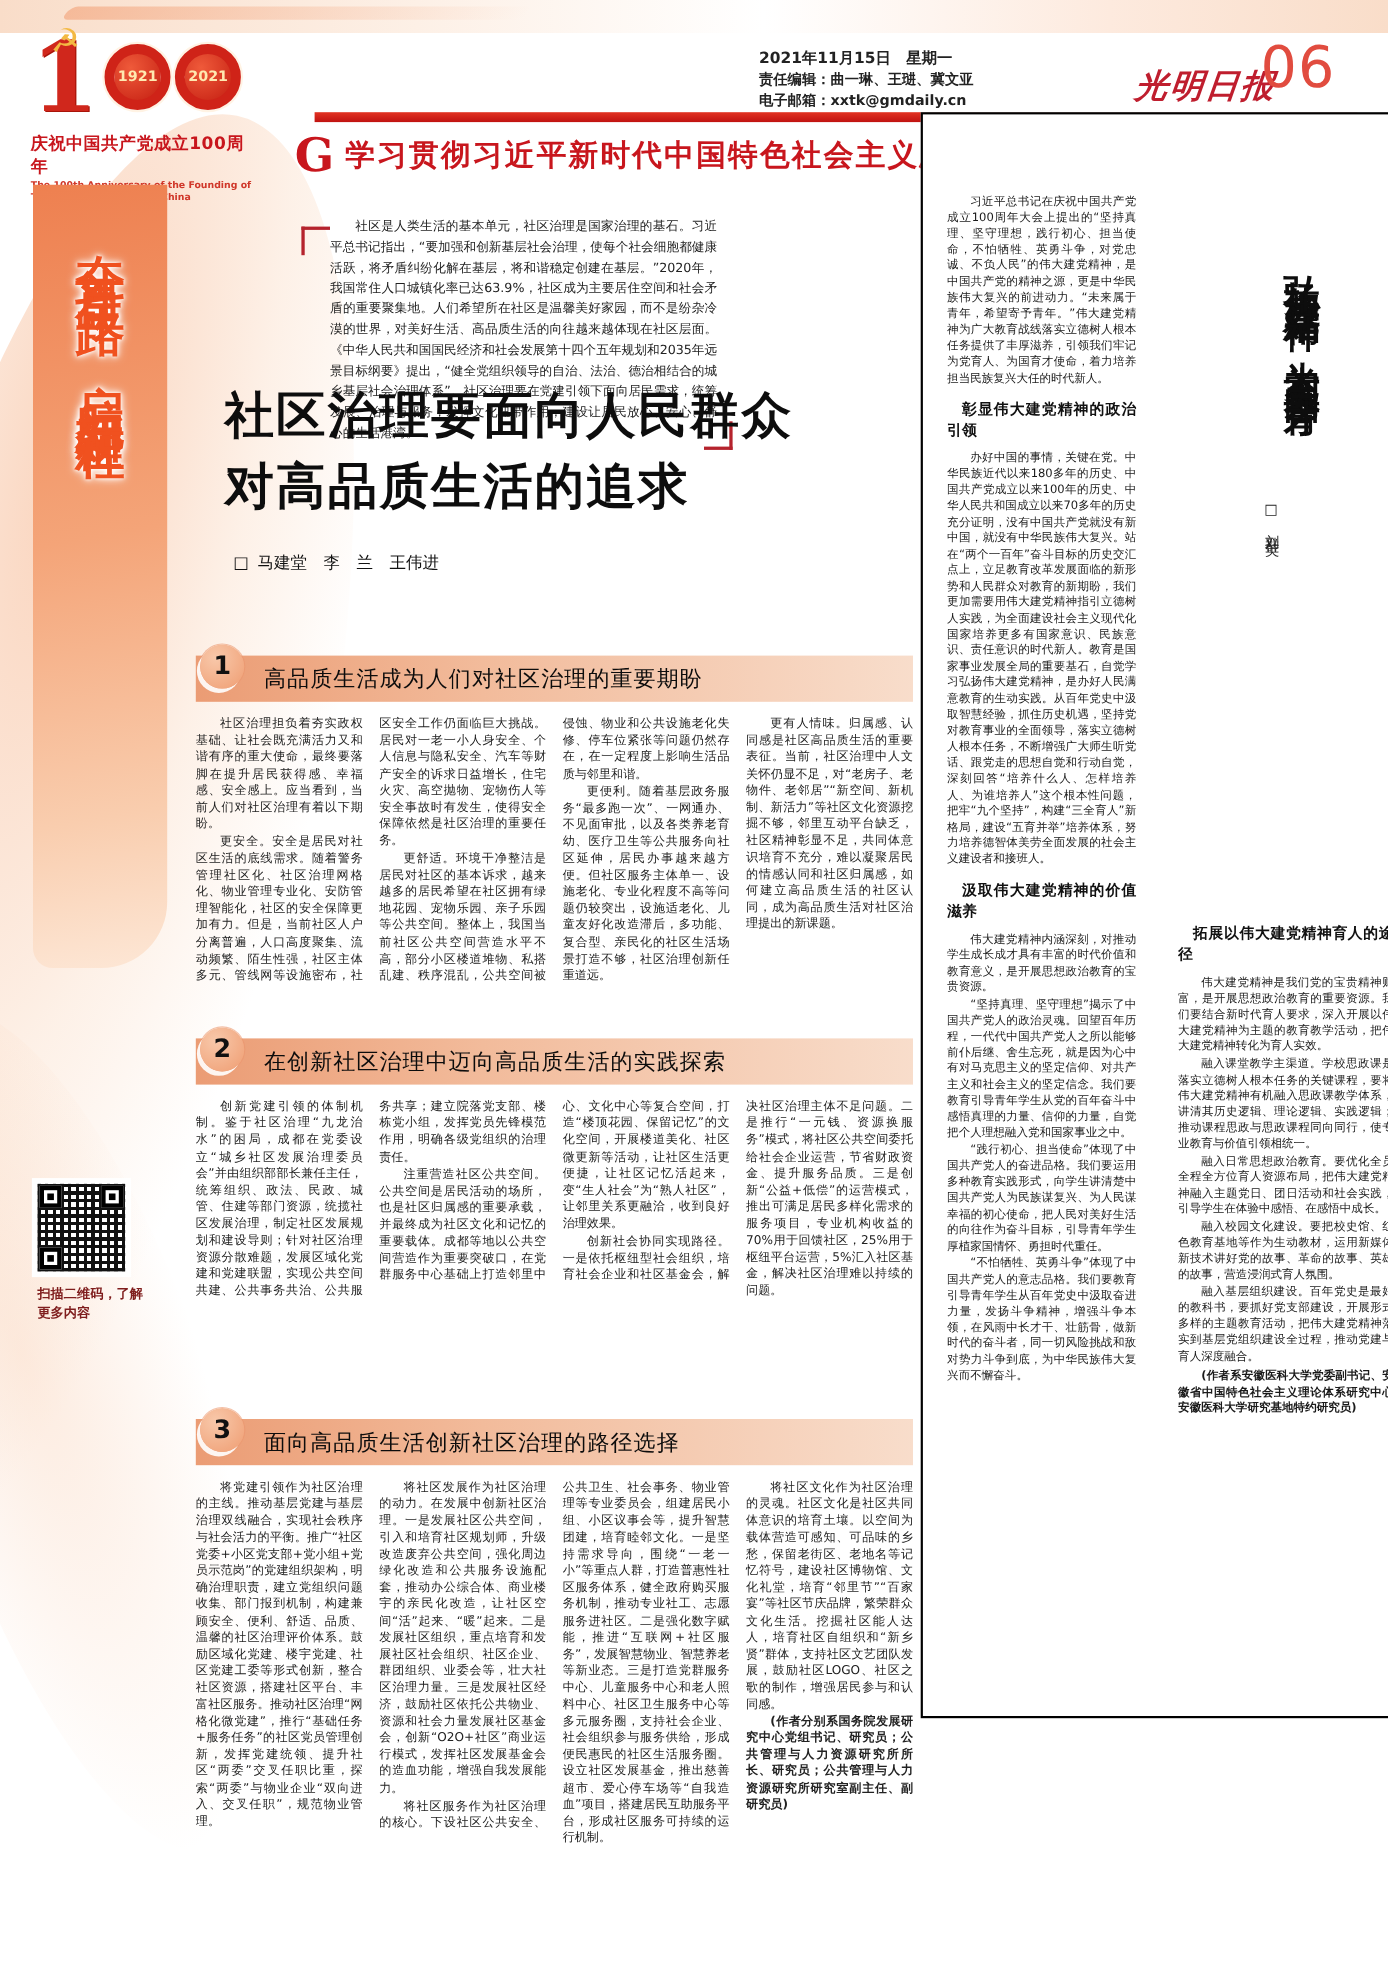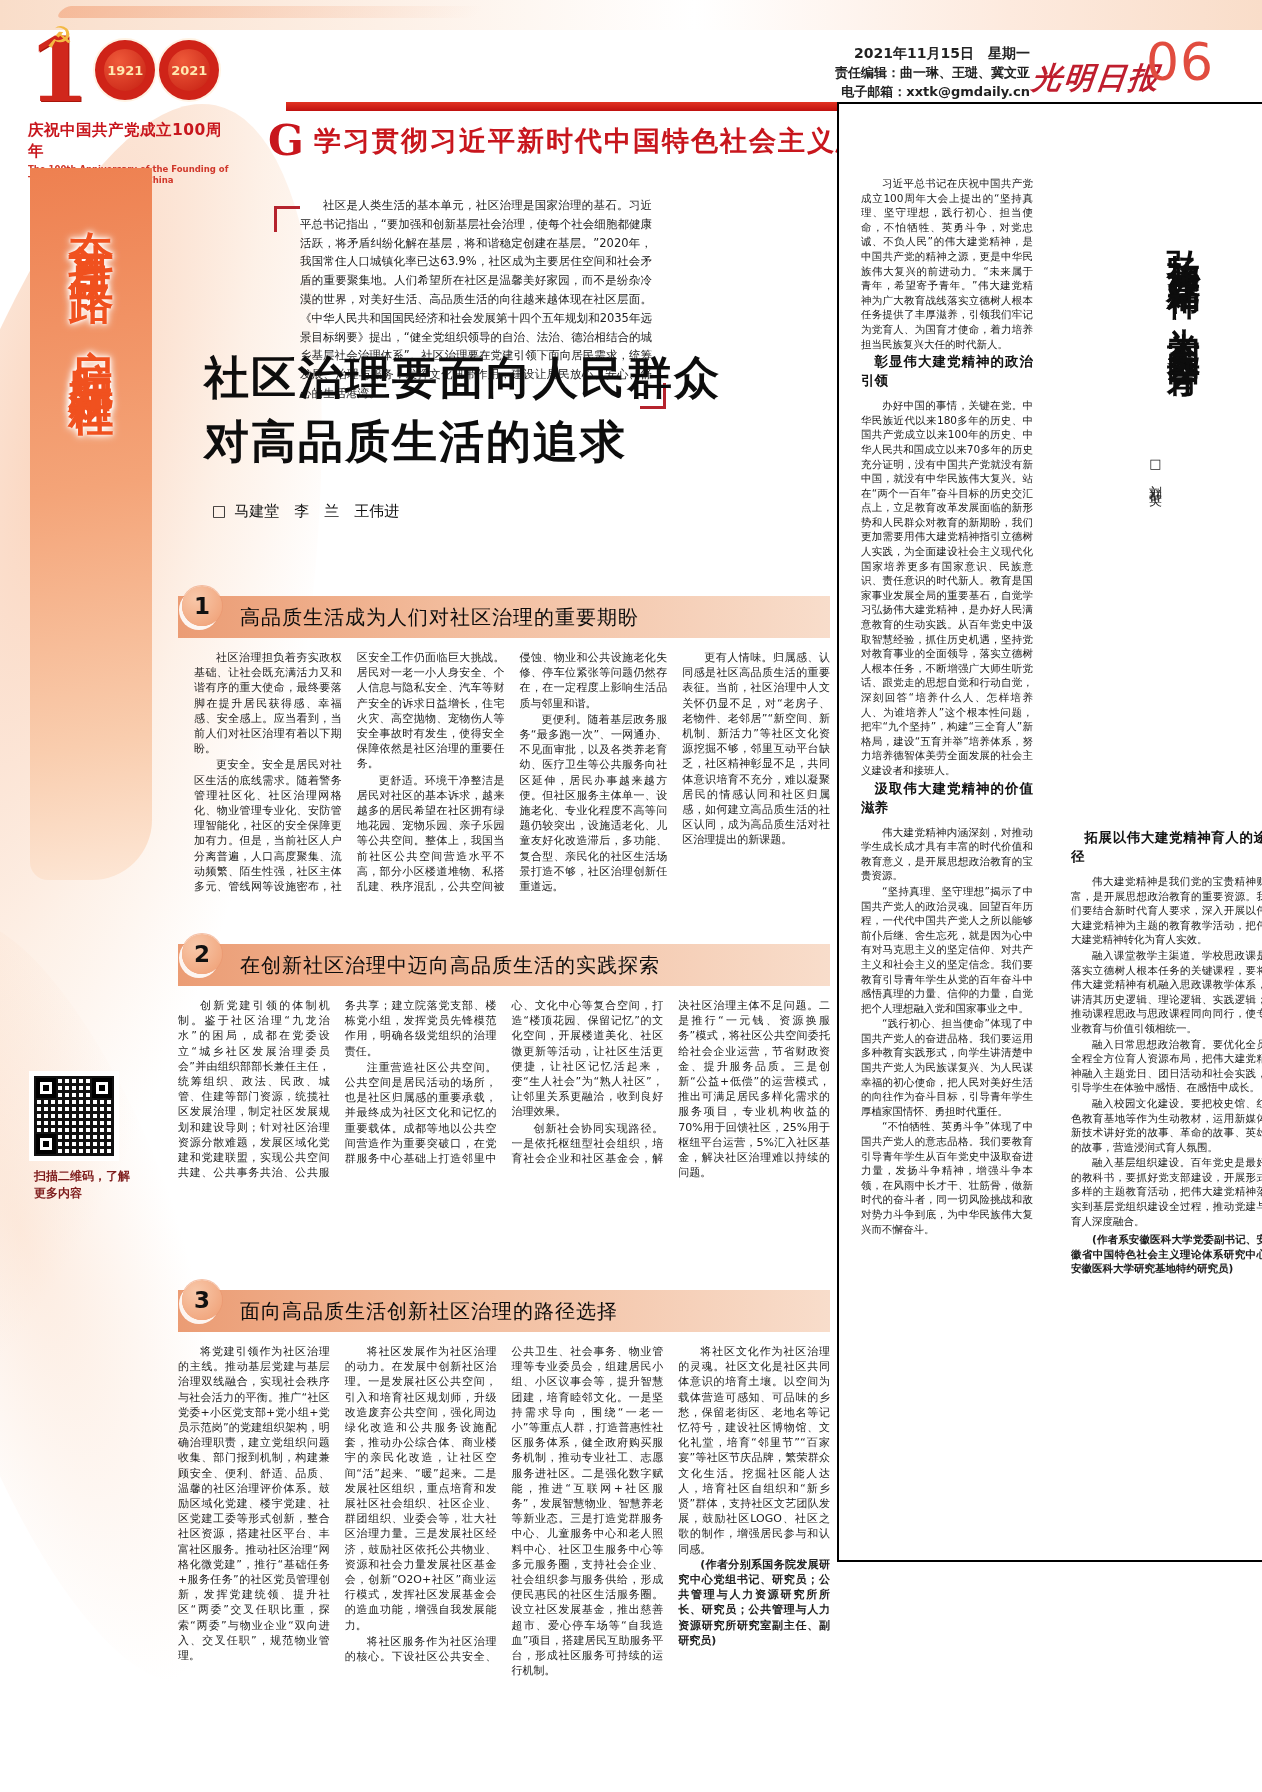--- a/index.html
+++ b/index.html
@@ -54,21 +54,21 @@
     display:flex; justify-content:center; padding-top:28px;
   }
   .left-banner .slogan {
     writing-mode:vertical-rl; text-orientation:upright;
     font-family:"DejaVu Serif", serif; font-size:45px; font-weight:900;
     color:#f0511f; letter-spacing:12px;
     text-shadow:0 0 3px #fff, 0 0 6px #fff, 0 0 10px rgba(255,255,255,.9);
   }
   
   .masthead-info {
-    position:absolute; left:690px; top:44px; width:340px; text-align:right;
+    position:absolute; left:690px; top:44px; width:340px; text-align:left;
     font-size:13px; font-weight:bold; color:#222; line-height:19px;
   }
   .masthead-info .dateline { font-size:14px; }
   .paper-name {
     position:absolute; left:1032px; top:58px;
     font-family:"DejaVu Serif", serif; font-style:italic; font-weight:900;
     font-size:30px; color:#bf1e2e; letter-spacing:2px; transform:skewX(-6deg);
   }
   .page-no {
     position:absolute; left:1146px; top:32px;
@@ -108,36 +108,36 @@
     display:flex; align-items:center; justify-content:center;
     font-size:23px; font-weight:900; color:#111;
   }
   .sec-heading { font-size:20px; font-weight:400; color:#0c0c0c; letter-spacing:1px; font-family:"DejaVu Serif", serif; }
   .sec-body {
     margin-top:12px; column-gap:15px; column-count:4;
     font-size:11px; line-height:15.2px; text-align:justify; color:#222;
     overflow:hidden;
   }
   .sec-body p { text-indent:2em; margin-bottom:1px; }
-  .sec-body-1 { height:282px;margin-left:16px; }
+  .sec-body-1 { height:282px; }
   .sec-body-2 { height:280px; }
   .sec-body-3 { height:414px; }
   .credit { font-weight:bold; text-indent:2em; }
   
   .side-box {
     position:absolute; left:837px; top:102px; width:446px; height:1460px;
     border:2px solid #000000; background:#fff;
     padding:72px 14px 16px 22px; display:flex;
   }
   .side-left { width:172px; margin-right:38px; font-size:10.5px; line-height:14.6px; text-align:justify; overflow:hidden; }
   .side-right { flex:1; font-size:10.5px; line-height:14.6px; text-align:justify; overflow:hidden; }
   .side-left p, .side-right p { text-indent:2em; margin-bottom:1px; }
   .side-subhead {
     font-size:13.5px; font-weight:900; color:#111; line-height:19px;
-    margin:0 0 8px 0; text-indent:1em; font-family:"DejaVu Serif", serif;
+    margin:12px 0 8px 0; text-indent:1em; font-family:"DejaVu Serif", serif;
   }
   .side-title-block { height:652px; display:flex; justify-content:center; position:relative; }
   .side-title {
     writing-mode:vertical-rl; text-orientation:upright;
     font-family:"DejaVu Serif", serif; font-size:33px; font-weight:900;
     color:#0d0d0d; letter-spacing:5px; margin-left:14px; padding-top:48px;
   }
   .side-author {
     writing-mode:vertical-rl; text-orientation:upright;
     font-size:13px; color:#222; padding-top:280px; letter-spacing:4px;

